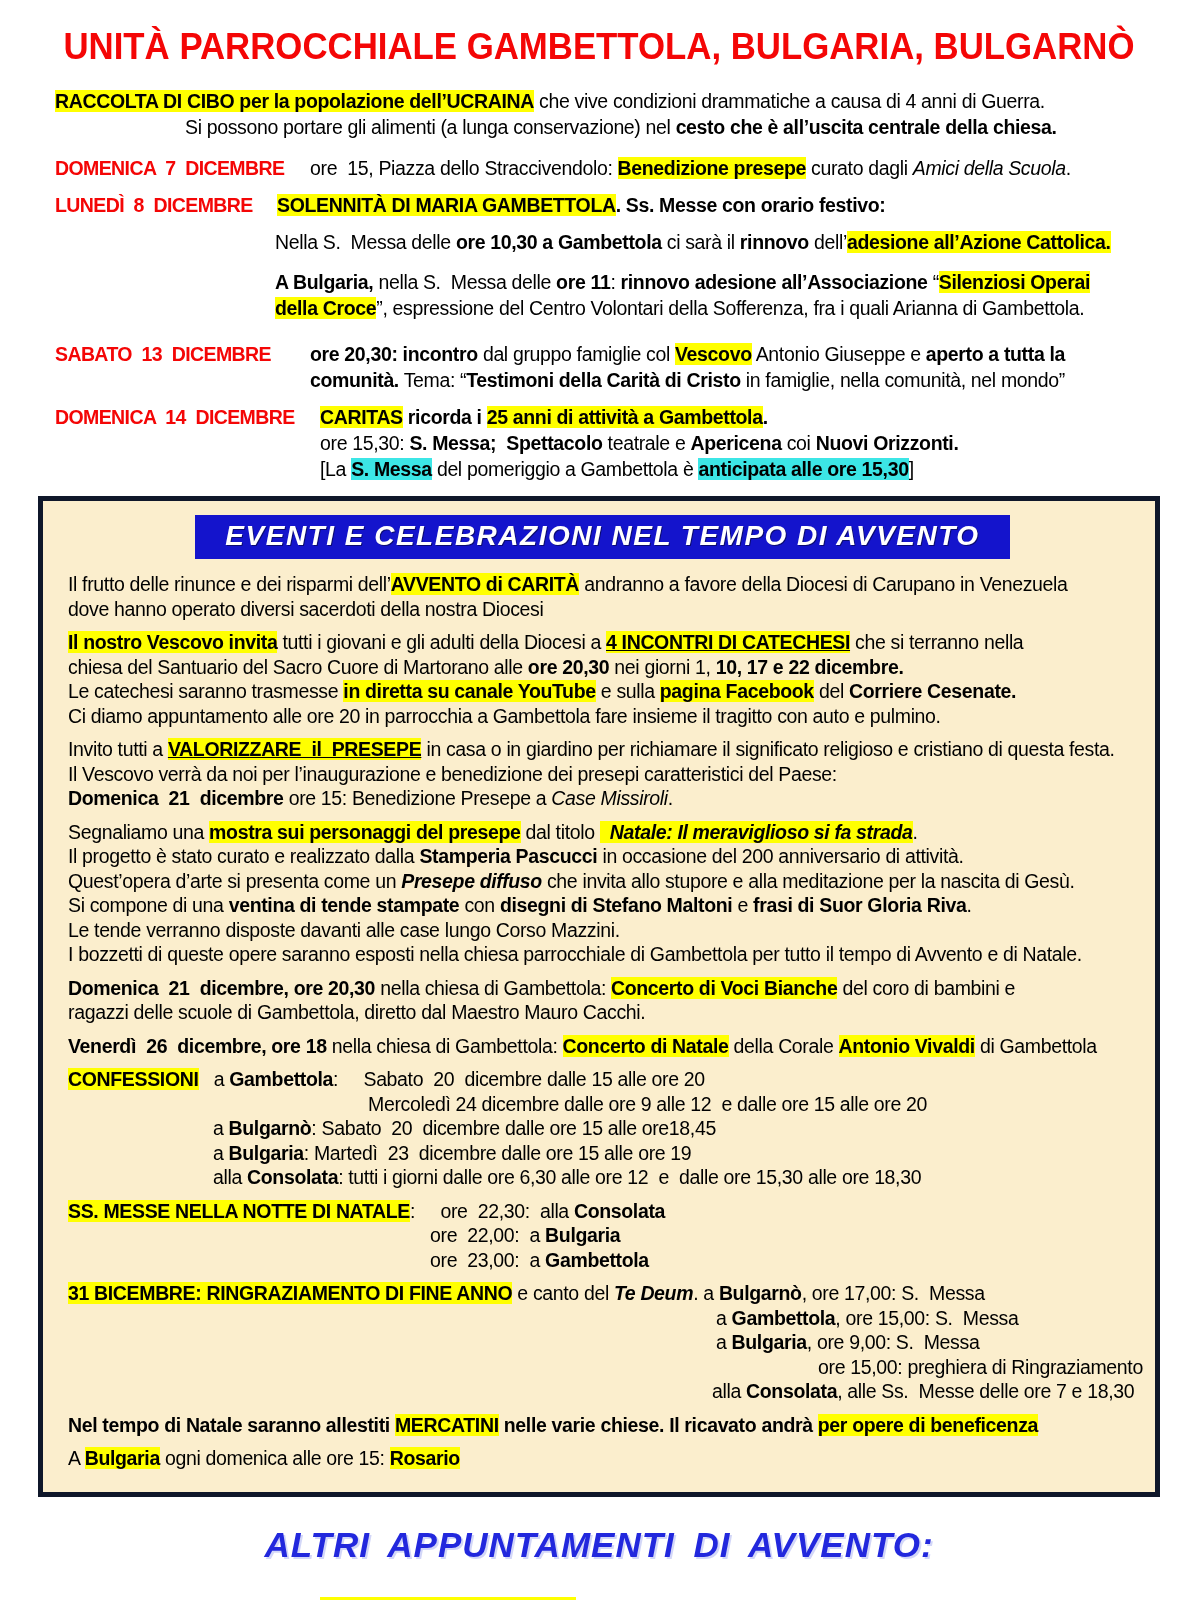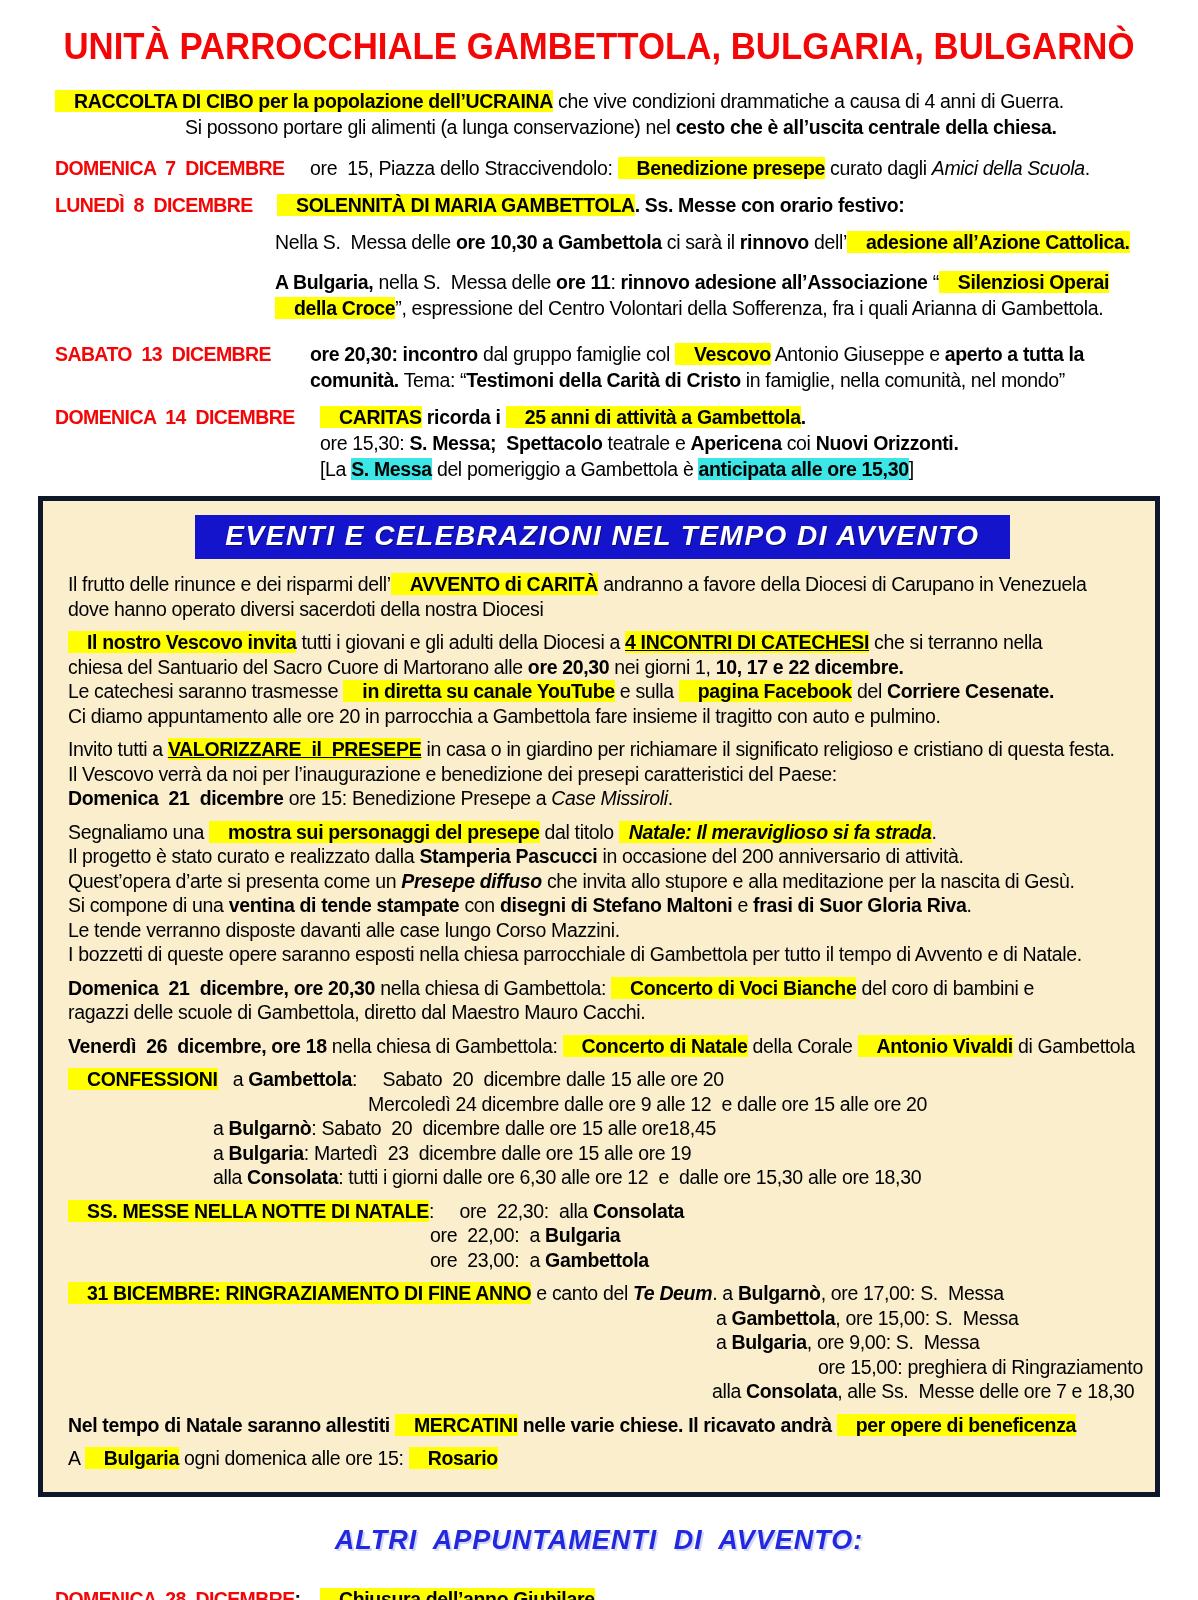--- a/index.html
+++ b/index.html
@@ -20,21 +20,21 @@
   }
   .content{padding:0 28px 0 55px;}
   .line{
     white-space:pre; font-size:19.5px; line-height:26px; letter-spacing:-0.35px;
   }
   
   .s-p{}
   .s-b{font-weight:bold;}
   .s-i{font-style:italic;}
   .s-bi{font-weight:bold; font-style:italic;}
-  .s-hl{background:var(--yellow); font-weight:bold;padding-left:19px;}
+  .s-hl{background:var(--yellow); font-weight:bold;}
   .s-hli{background:var(--yellow); font-weight:bold; font-style:italic;padding-left:10px;}
   .s-hlu{background:var(--yellow); font-weight:bold; text-decoration:underline;}
   .s-hlc{background:var(--cyan); font-weight:bold;}
 
   #top-section{margin-bottom:15px;}
   .daterow{position:relative; margin-bottom:11px;}
   .daterow .label, .bottomrow .label{
     position:absolute; left:0; top:0; color:var(--red); font-weight:bold;
     font-size:19.5px; line-height:26px; white-space:pre; letter-spacing:-0.6px;
   }
@@ -49,21 +49,21 @@
     background:var(--banner-blue); color:#fff; font-weight:bold; font-style:italic;
     font-size:28px; width:fit-content; margin:2px auto 13px auto;
     padding:5px 30px 7px 30px; white-space:nowrap; letter-spacing:1.5px;
     text-shadow:1px 1px 0 rgba(0,0,0,.45);
   }
   .events-box .line{line-height:24.5px;}
   .box-para{margin-bottom:9px;}
 
   h2.bottom-heading{
     color:var(--heading-blue); text-align:center; font-style:italic; font-weight:bold;
-    font-size:27px; letter-spacing:1px; word-spacing:8px; margin:26px 0 30px 0;
+    font-size:35px; letter-spacing:1px; word-spacing:8px; margin:26px 0 30px 0;
     text-shadow:2px 2px 0 rgba(130,140,235,.35); white-space:nowrap;
   }
   .bottomrow{position:relative; margin-bottom:21px;}
 </style>
 </head>
 <body>
 
 <div class="page">
   <h1 class="title">UNITÀ  PARROCCHIALE  GAMBETTOLA,  BULGARIA,  BULGARNÒ</h1>
 

